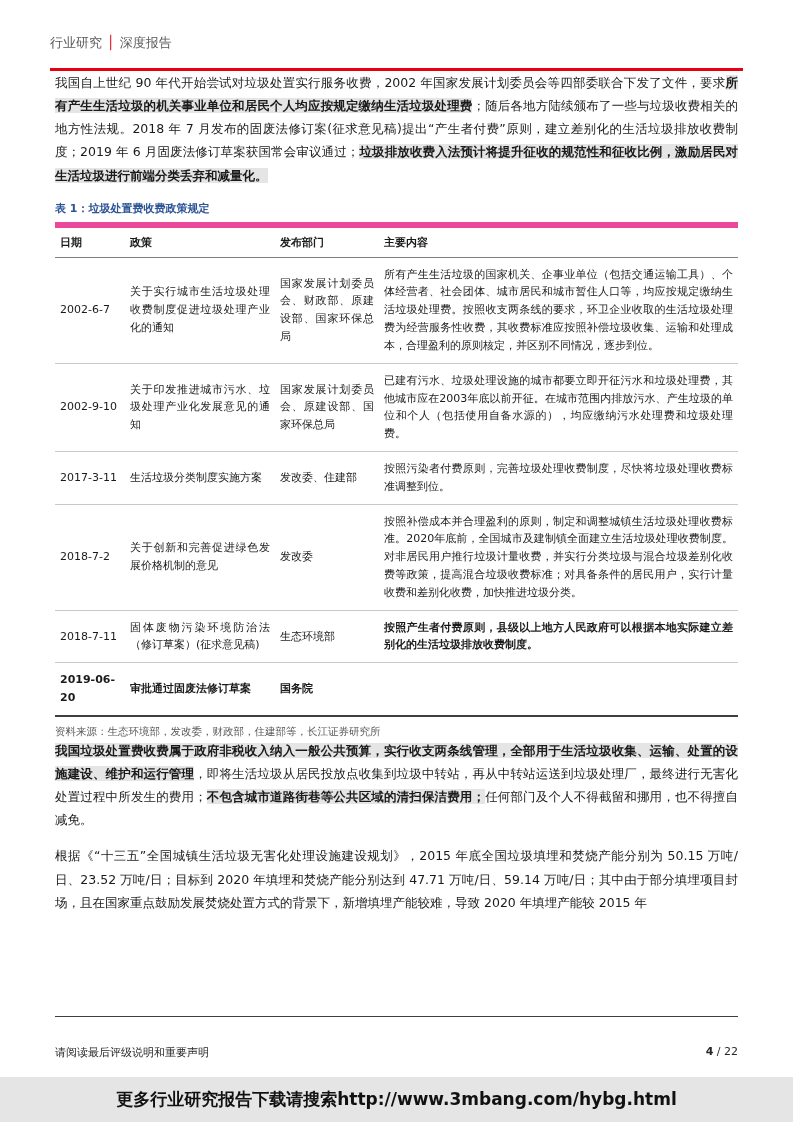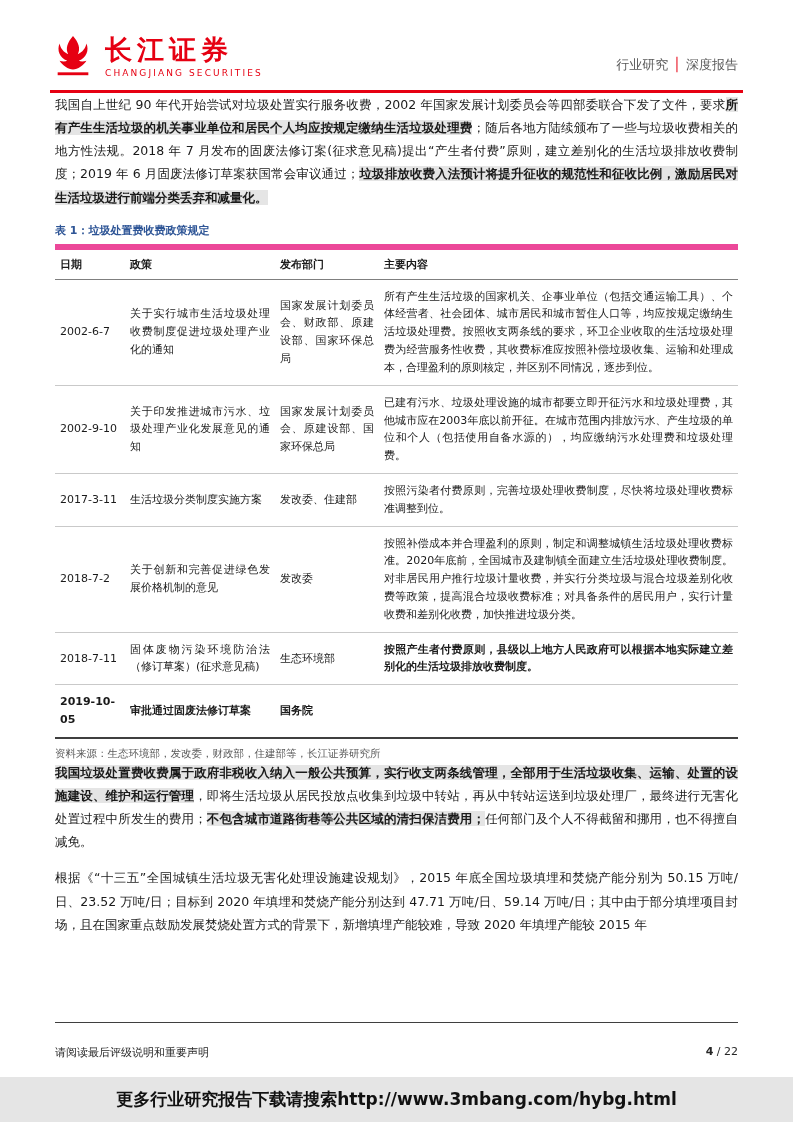--- a/index.html
+++ b/index.html
@@ -33,51 +33,37 @@
   .col-date { width: 70px; }
   .col-policy { width: 150px; text-align: justify; }
   .col-dept { width: 104px; text-align: justify; }
   .col-content { text-align: justify; vertical-align: top; }
   .bold-row td { font-weight: bold; }
   .content-bold { font-weight: bold; }
   .source-line { font-size: 10.5px; color: #595959; margin-top: 8px; }
   
   .footer {
     position: absolute; left: 55px; right: 55px; bottom: 62px;
-    border-top: 1px solid #3f3f3f; padding-top: 22px;
+    border-top: 1px solid #3f3f3f; padding-top: 28px;
     display: flex; justify-content: space-between; font-size: 11px; color: #262626;
   }
   .footer .page-num b { font-weight: bold; }
   .banner {
     position: absolute; left: 0; right: 0; bottom: 0; height: 45px;
     background: #e5e5e5; display: flex; align-items: center; justify-content: center;
     cursor: pointer;
   }
   .banner span { font-size: 17px; font-weight: bold; color: #111111; }
 </style>
 </head>
 <body>
 
 <div class="page">
 
   <header class="header">
-    <div class="brand">
-      <span class="brand-icon">
-        <svg width="46" height="46" viewBox="0 0 48 48" aria-hidden="true">
-          <g fill="#e60012">
-            <path d="M24 2c-6 7-8 13-5 19-5-2-8-6-9-11-3 7 0 15 8 18-2 1-5 1-8 0 3 5 9 9 14 9s11-4 14-9c-3 1-6 1-8 0 8-3 11-11 8-18-1 5-4 9-9 11 3-6 1-12-5-19z"></path>
-            <path d="M8 40h32v3H8z"></path>
-          </g>
-        </svg>
-      </span>
-      <span class="brand-text">
-        <span class="brand-cn">长江证券</span>
-        <span class="brand-en">CHANGJIANG SECURITIES</span>
-      </span>
-    </div>
     <div class="header-right">
       <span>行业研究</span><span class="divider">│</span><span>深度报告</span>
     </div>
   </header>
 
   <div class="red-rule"></div>
 
   <main class="content">
 
 
@@ -119,21 +105,21 @@
             <td class="col-dept">发改委</td>
             <td class="col-content">按照补偿成本并合理盈利的原则，制定和调整城镇生活垃圾处理收费标准。2020年底前，全国城市及建制镇全面建立生活垃圾处理收费制度。对非居民用户推行垃圾计量收费，并实行分类垃圾与混合垃圾差别化收费等政策，提高混合垃圾收费标准；对具备条件的居民用户，实行计量收费和差别化收费，加快推进垃圾分类。</td>
           </tr>
           <tr>
             <td class="col-date">2018-7-11</td>
             <td class="col-policy">固体废物污染环境防治法（修订草案）(征求意见稿)</td>
             <td class="col-dept">生态环境部</td>
             <td class="col-content content-bold">按照产生者付费原则，县级以上地方人民政府可以根据本地实际建立差别化的生活垃圾排放收费制度。</td>
           </tr>
           <tr class="bold-row">
-            <td class="col-date">2019-10-05</td>
+            <td class="col-date">2019-06-20</td>
             <td class="col-policy">审批通过固废法修订草案</td>
             <td class="col-dept">国务院</td>
             <td class="col-content"></td>
           </tr>
         </tbody>
     </table>
 
     <div class="source-line">资料来源：生态环境部，发改委，财政部，住建部等，长江证券研究所</div>
 
 

